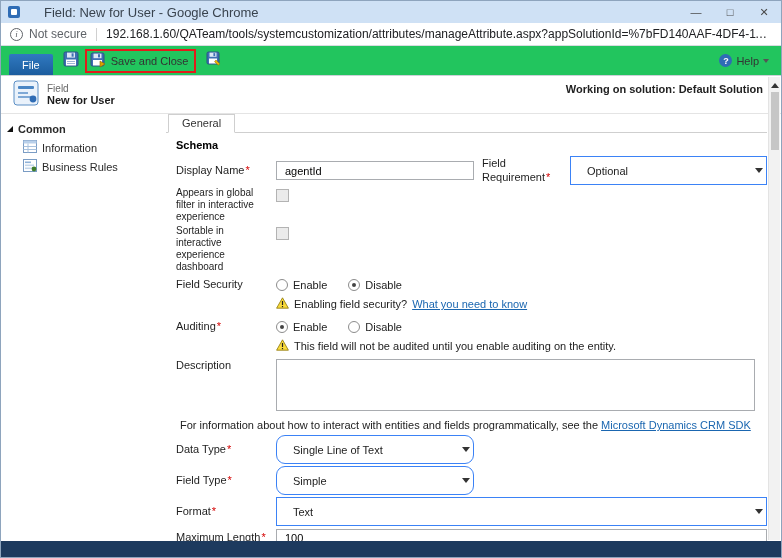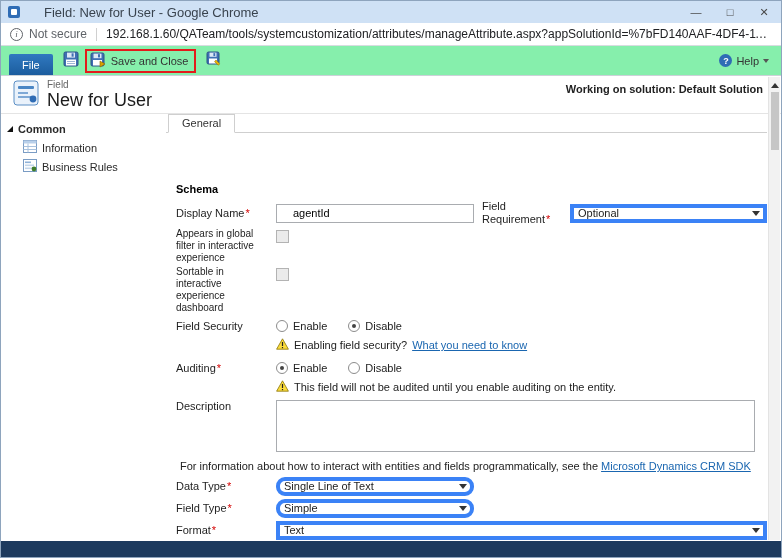--- a/index.html
+++ b/index.html
@@ -16,57 +16,57 @@
   .wbtn{width:34px;height:100%;display:flex;align-items:center;justify-content:center;font-size:11px;color:#4a4a4a;cursor:default;}
 
   
   .urlbar{height:23px;background:#fff;border-bottom:1px solid #d8dce0;display:flex;align-items:center;padding:0 9px;flex:none;font-size:12px;}
   .info-icon{width:13px;height:13px;border:1px solid #5f6368;border-radius:50%;color:#5f6368;font-size:9px;display:flex;align-items:center;justify-content:center;margin-right:6px;flex:none;font-family:"Liberation Serif",serif;font-style:italic;}
   .notsecure{color:#5f6368;white-space:nowrap;}
   .sep{width:1px;height:13px;background:#d0d0d0;margin:0 9px;flex:none;}
   .url{color:#202124;white-space:nowrap;overflow:hidden;text-overflow:ellipsis;}
 
   
-  .ribbon{height:30px;background:#86efac;border-bottom:1px solid #ccd2d8;display:flex;align-items:center;padding:0 8px;flex:none;}
+  .ribbon{height:30px;background:#22c55e;border-bottom:1px solid #ccd2d8;display:flex;align-items:center;padding:0 8px;flex:none;}
   .file-btn{align-self:flex-end;height:21px;padding:0 13px;background:linear-gradient(#3079c0,#1c5d9e);color:#fff;font-size:11px;display:flex;align-items:center;border-radius:2px 2px 0 0;cursor:pointer;}
   .icon-btn{margin-left:7px;display:flex;align-items:center;justify-content:center;width:22px;height:22px;cursor:pointer;}
   .redbox{margin-left:3px;border:2px solid #e31b1b;padding:1px 6px 1px 3px;display:flex;align-items:center;}
   .sac-btn{display:flex;align-items:center;gap:5px;font-size:11px;color:#333;cursor:pointer;white-space:nowrap;}
   .help{margin-left:auto;display:flex;align-items:center;gap:4px;font-size:11px;color:#333;cursor:pointer;padding-right:4px;}
   .help-q{width:13px;height:13px;border-radius:50%;background:#2f6cb5;color:#fff;font-size:9px;font-weight:bold;display:flex;align-items:center;justify-content:center;}
   .caret{width:0;height:0;border-left:3px solid transparent;border-right:3px solid transparent;border-top:4px solid #555;}
 
   
   .pheader{height:38px;background:#fff;display:flex;align-items:center;padding:0 18px 0 12px;flex:none;border-bottom:1px solid #e4e4e4;}
   .hicon{margin-right:8px;flex:none;}
   .htxt .small{font-size:10px;color:#666;}
-  .htxt .big{font-size:18px;font-weight:normal;color:#1c1c1c;}
+  .htxt .big{font-size:11px;font-weight:bold;color:#1c1c1c;}
   .solution{margin-left:auto;font-size:11px;font-weight:bold;color:#222;align-self:flex-start;margin-top:7px;white-space:nowrap;}
 
   
   .bodyrow{flex:1;display:flex;overflow:hidden;}
   .sidebar{width:165px;flex:none;padding:6px 0 0 6px;font-size:11px;color:#2a2a2a;}
   .tree-group{display:flex;align-items:center;gap:5px;font-weight:bold;padding:3px 0;cursor:pointer;}
   .tri{width:0;height:0;border-bottom:6px solid #111;border-left:6px solid transparent;flex:none;}
   .tree-item{display:flex;align-items:center;gap:5px;padding:2px 0 2px 16px;cursor:pointer;white-space:nowrap;}
 
-  .main{flex:1;display:flex;flex-direction:column;overflow:hidden;padding-right:14px;gap:44px;}
+  .main{flex:1;display:flex;flex-direction:column;overflow:hidden;padding-right:14px;}
   .tabstrip{height:19px;border-bottom:1px solid #cfcfcf;padding-left:2px;flex:none;display:flex;align-items:flex-end;}
   .tab{font-size:11px;color:#333;background:#fff;border:1px solid #cfcfcf;border-bottom:1px solid #fff;padding:2px 13px 3px;position:relative;top:1px;cursor:pointer;}
 
   
   .form{flex:1;padding:4px 0 0 10px;font-size:11px;color:#222;overflow:hidden;}
   .shead{font-weight:bold;color:#000;margin:2px 0 5px;}
   .frow{display:grid;grid-template-columns:92px 198px 80px 1fr;column-gap:8px;align-items:center;margin-bottom:2px;min-height:20px;}
   .frow.top{align-items:flex-start;}
   .lbl{line-height:1.2;color:#1e1e1e;}
   .small-lbl{font-size:10px;}
   .req{color:#d40000;margin-left:1px;}
-  .tin{height:19px;border:1px solid #a9acb0;font-size:11px;padding:0 16px;width:100%;font-family:inherit;color:#000;background:#fff;}
-  .sel{height:19px;border:4px solid #3b82f6;background:#fff;display:flex;align-items:center;justify-content:space-between;padding:0 3px 0 4px;cursor:pointer;}
+  .tin{height:19px;border:1px solid #a9acb0;font-size:11px;padding:0 8px;width:100%;font-family:inherit;color:#000;background:#fff;}
+  .sel{height:29px;border:1px solid #3b82f6;background:#fff;display:flex;align-items:center;justify-content:space-between;padding:0 3px 0 16px;cursor:pointer;}
   .dcaret{width:0;height:0;border-left:4px solid transparent;border-right:4px solid transparent;border-top:5px solid #333;flex:none;}
   .c2{grid-column:2;border-radius:9px;}
   .c2s{grid-column:2 / span 3;}
   .cbox{width:13px;height:13px;border:1px solid #b3b3b3;background:#ebebeb;display:inline-block;margin-top:2px;cursor:pointer;}
   .radios{display:flex;align-items:center;gap:5px;}
   .radio{width:12px;height:12px;border:1px solid #8c8c8c;border-radius:50%;background:#fff;display:inline-block;position:relative;cursor:pointer;flex:none;}
   .radio.checked:after{content:"";position:absolute;left:3px;top:3px;width:4px;height:4px;border-radius:50%;background:#444;}
   .rlabel{margin-right:16px;}
   .warnrow{display:flex;align-items:center;gap:5px;margin:1px 0 6px 100px;white-space:nowrap;}
   .link{color:#1a66b0;text-decoration:underline;cursor:pointer;}

